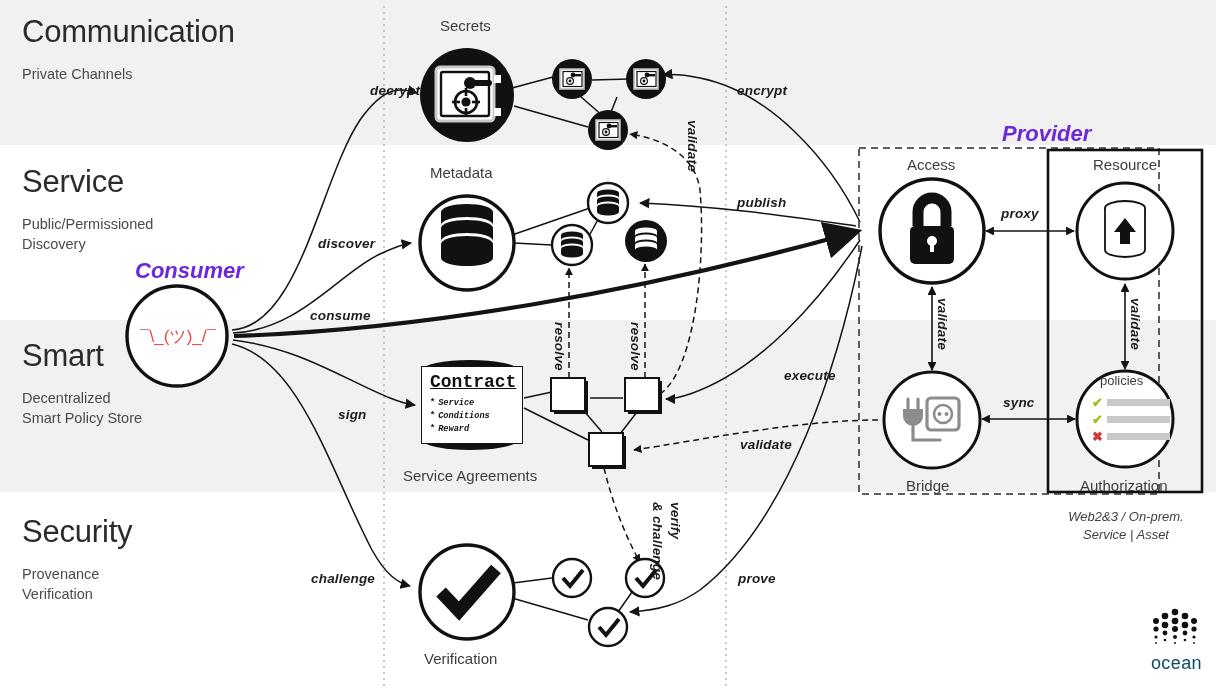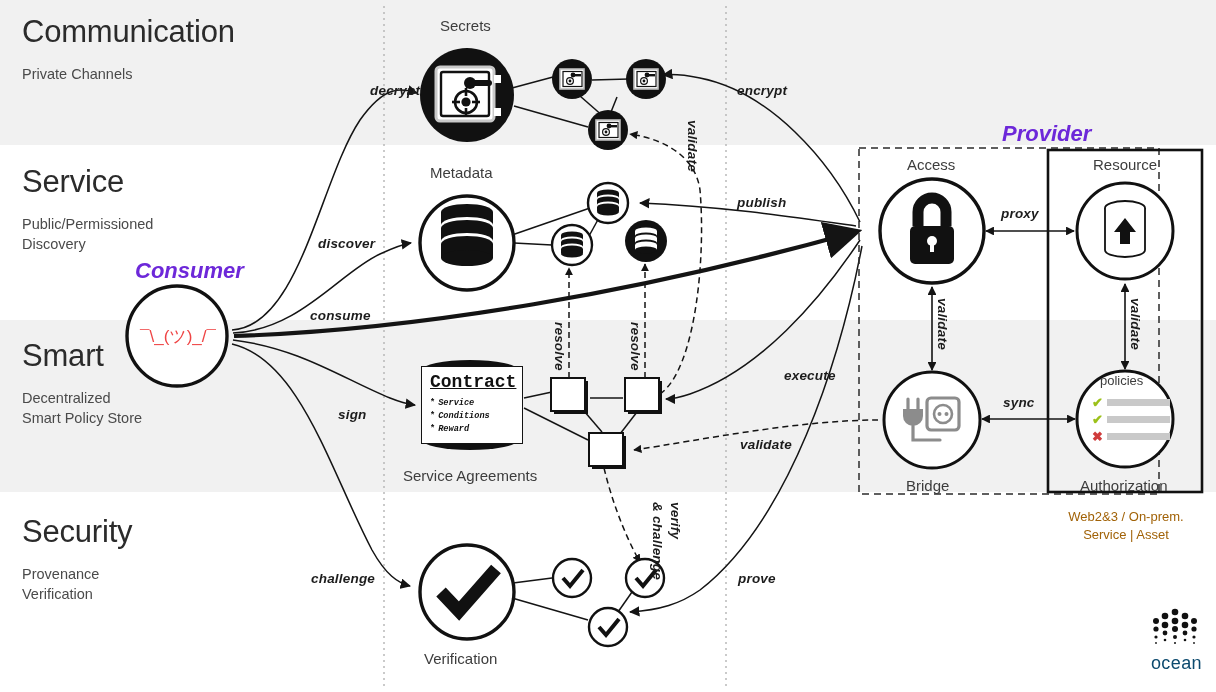--- a/index.html
+++ b/index.html
@@ -40,21 +40,21 @@
   .edge-label.vert{
     transform-origin:0 0;
   }
   .node-label{
     font-size:15px;color:#3d3d3d;font-weight:400;
   }
   .group-label{
     font-size:22px;font-style:italic;font-weight:bold;color:#6d28d9;
   }
   .note-label{
-    font-size:13px;color:#a16207;line-height:1.35;text-align:center;
+    font-size:13px;font-style:italic;color:#404040;line-height:1.35;text-align:center;
   }
   .logo-word{
     font-size:18px;color:#0c4a6e;letter-spacing:0.4px;text-align:right;
   }
 
   
   #contract-card{
     position:absolute;left:421px;top:366px;width:102px;height:78px;
     background:#fff;border:1.6px solid #141414;
     font-family:"Liberation Mono", monospace;

